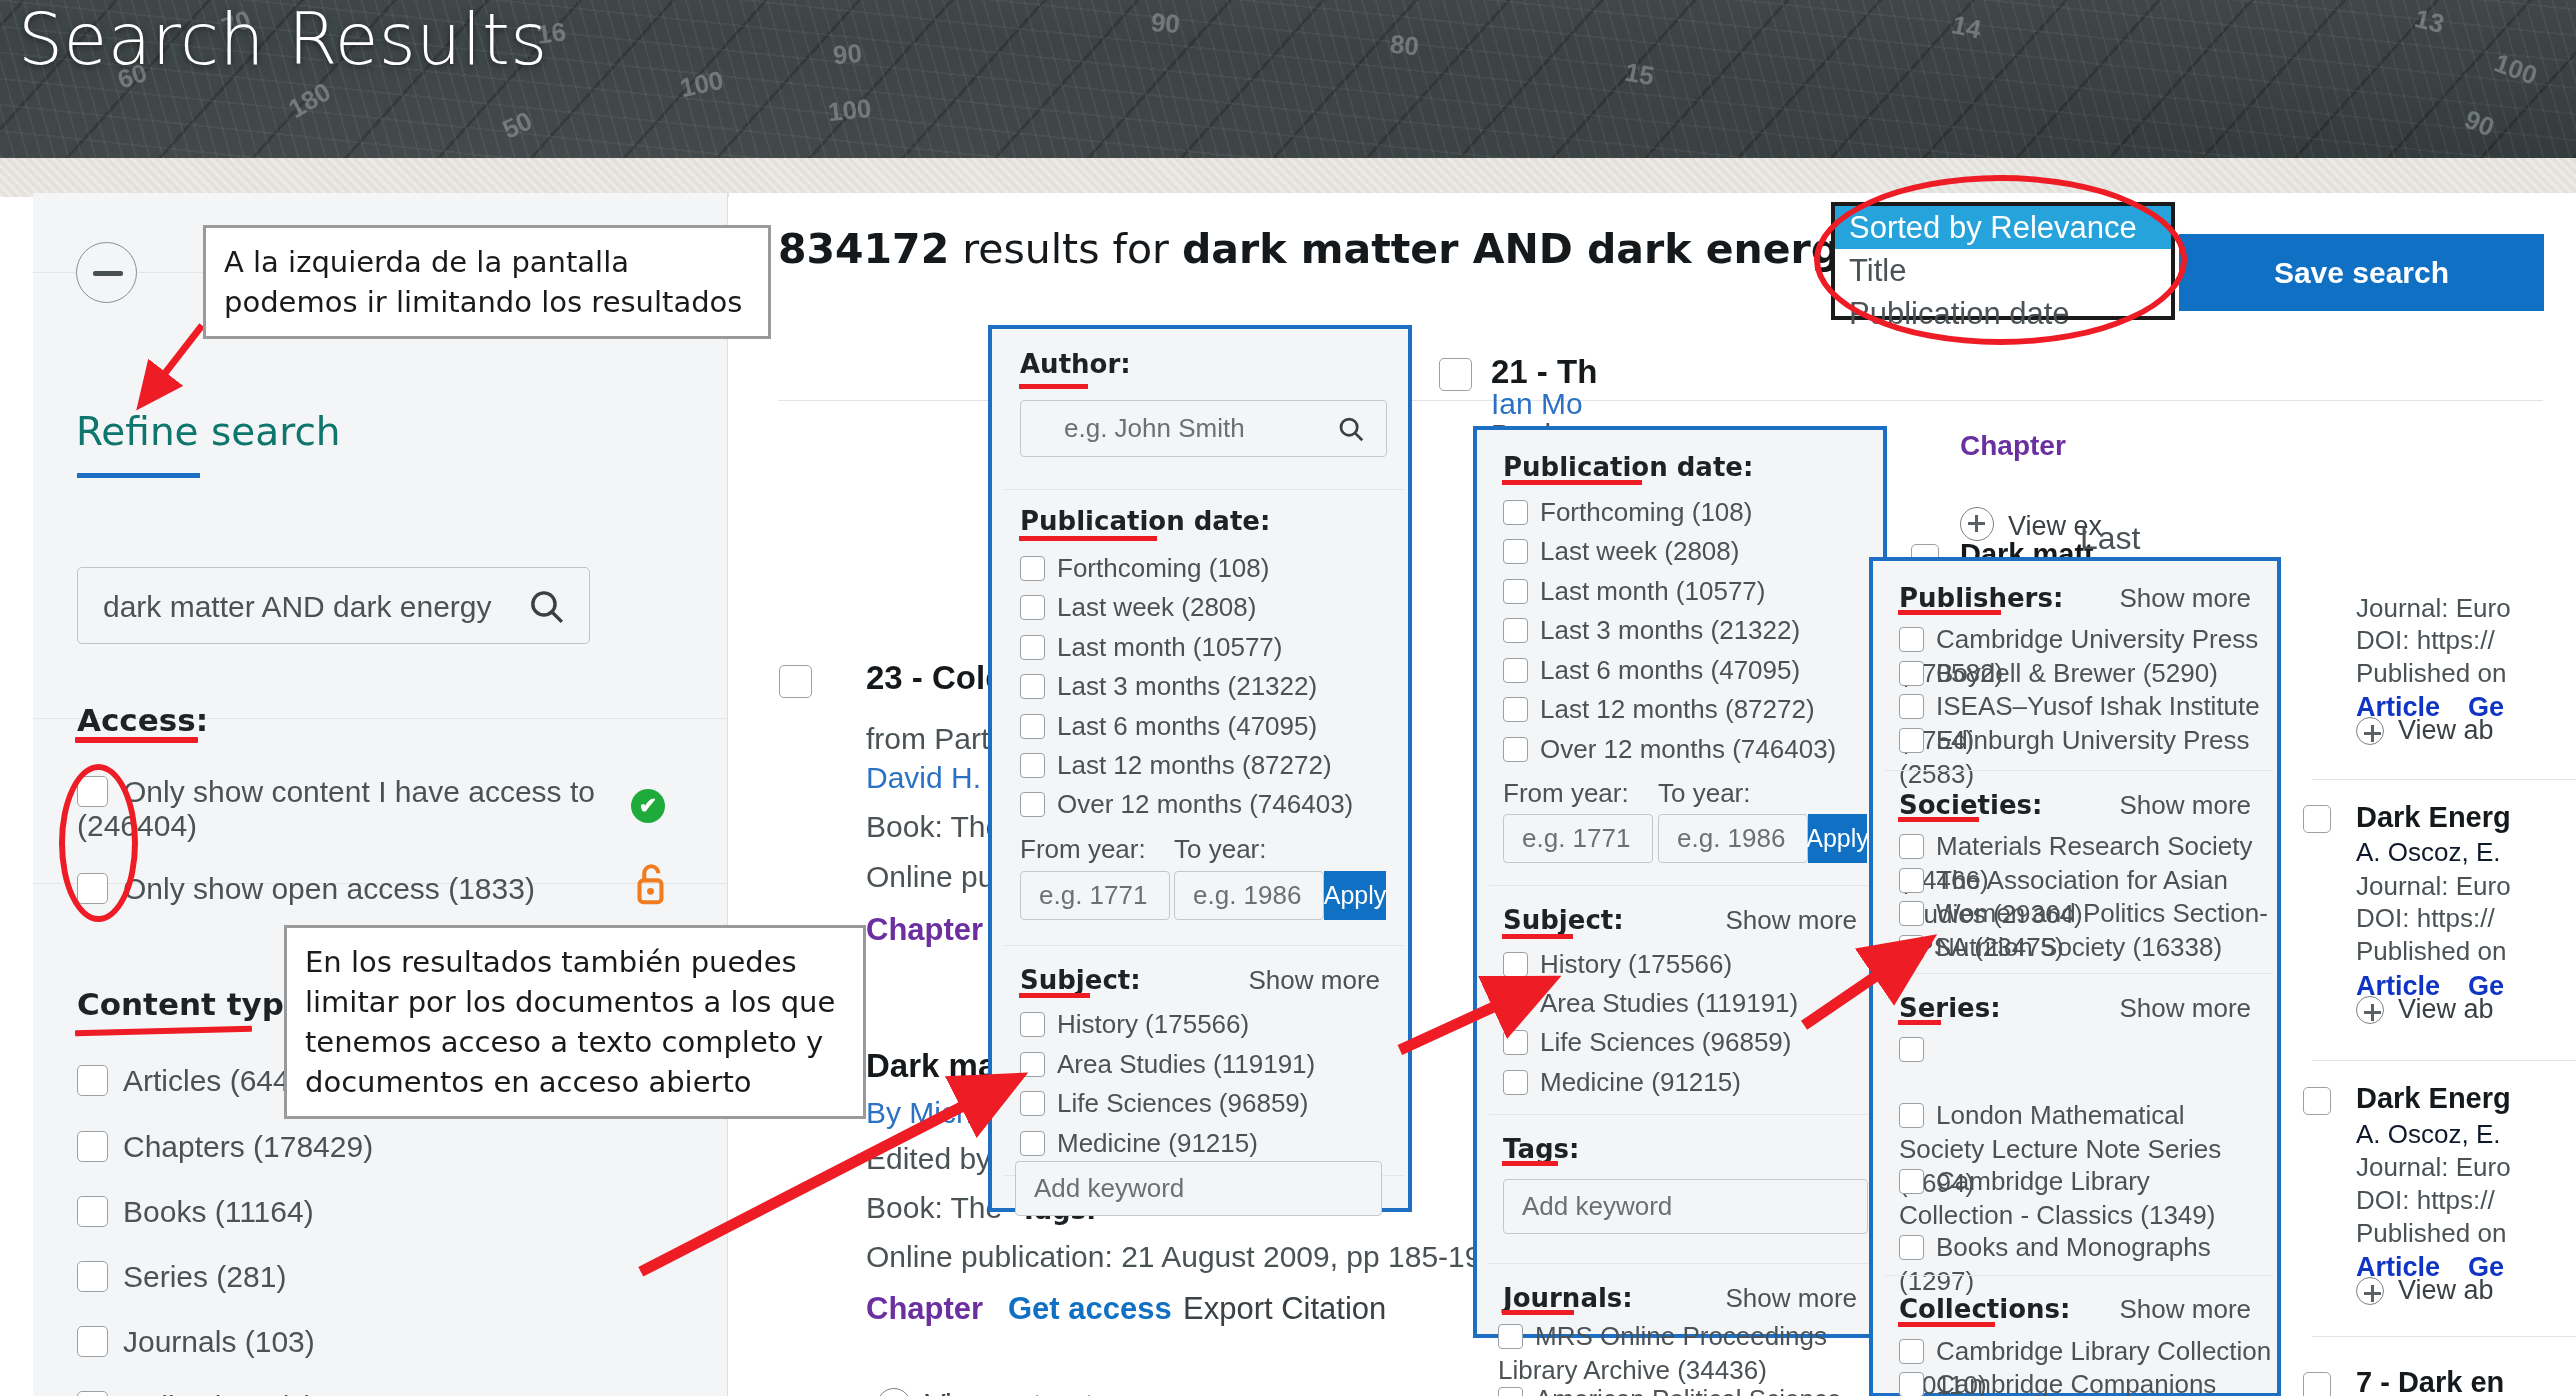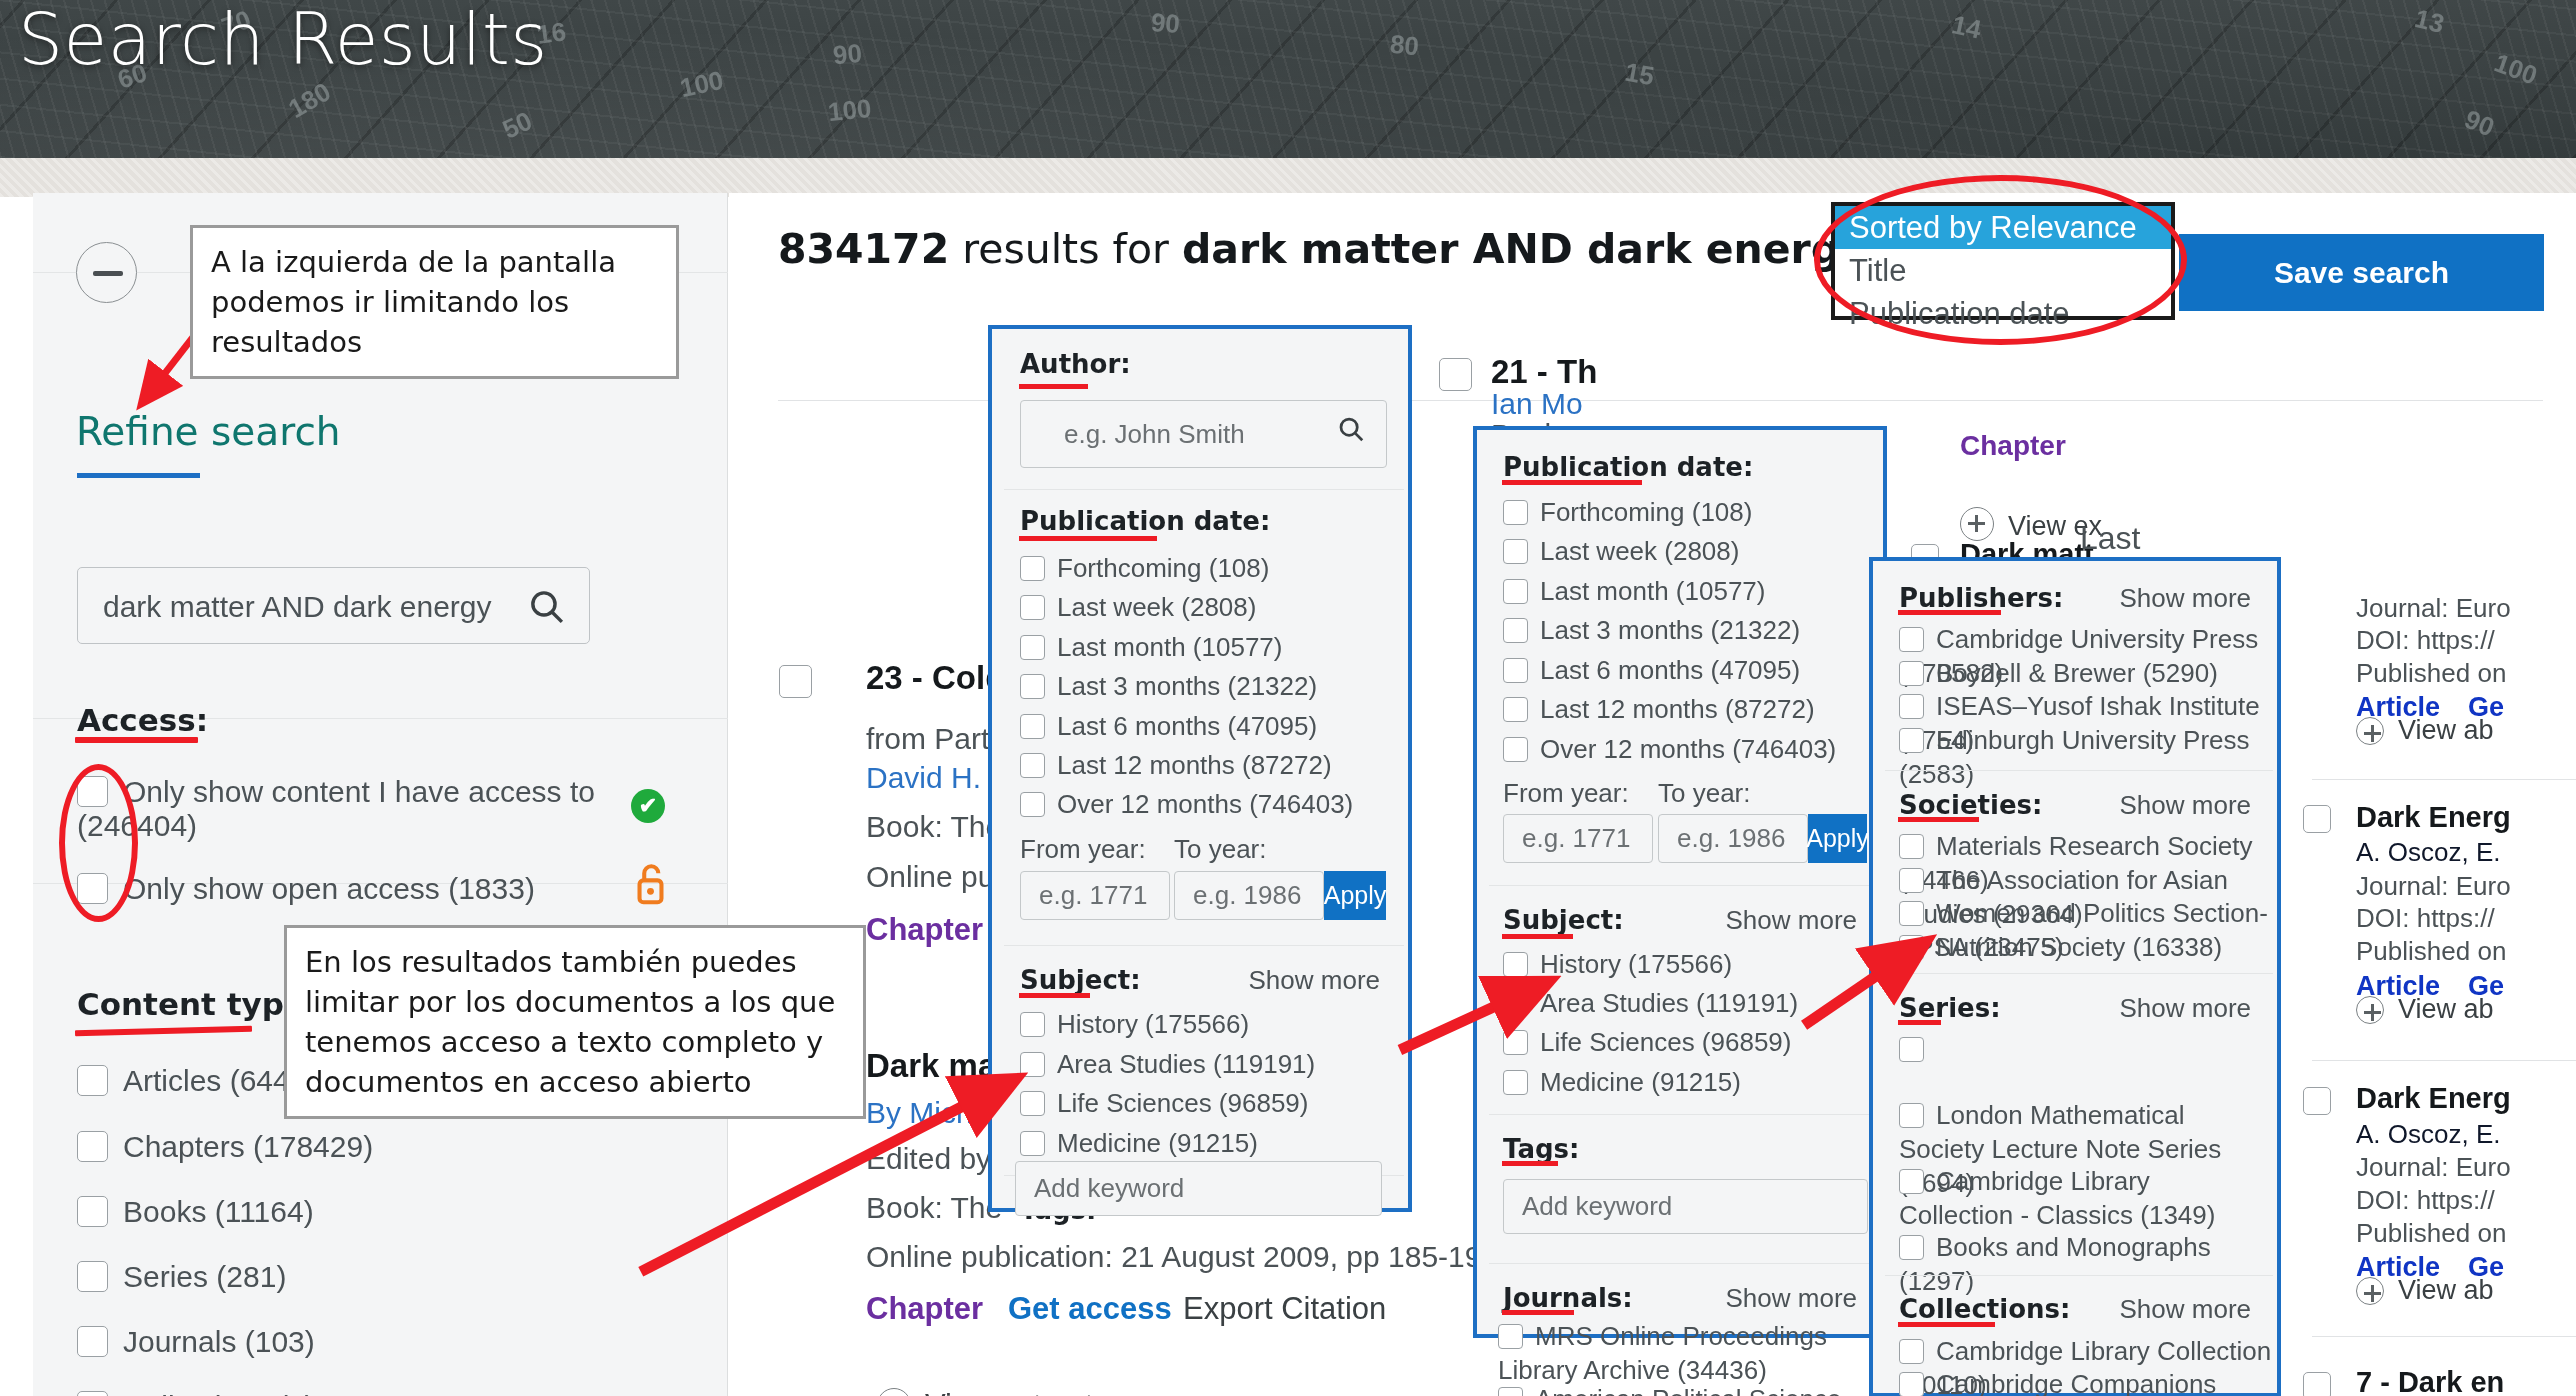--- a/index.html
+++ b/index.html
@@ -355,21 +355,21 @@
   </div>
   <div class="rcol-rule" style="left:2312px; top:1336px; width:264px;"></div>
   <div class="res-cbx" style="left:2303px; top:1372px; width:28px; height:28px;"></div>
   <div class="rcol rcol-title" style="left:2356px; top:1366px;">7 - Dark en</div>
 
   <div class="panel" style="left:988px; top:325px; width:424px; height:887px;">
     <div style="position:absolute; left:28px; top:20px;">
       <span class="p-head">Author:</span>
     </div>
     <div class="p-redul" style="left:27px; top:55px; width:69px;"></div>
-    <div class="p-input" style="position:absolute; left:28px; top:71px; width:367px; height:68px;padding-left:43px;">
+    <div class="p-input" style="position:absolute; left:28px; top:71px; width:367px; height:57px;padding-left:43px;">
       <span>e.g. John Smith</span>
       <span style="position:absolute; right:20px; top:13px;">
         <svg width="30" height="30" viewBox="0 0 24 24" fill="none" stroke="#3a4043" stroke-width="2.2">
           <circle cx="10.5" cy="10.5" r="6.5"></circle>
             <line x1="15.5" y1="15.5" x2="21" y2="21"></line>
         </svg>
       </span>
     </div>
     <div class="p-sep" style="position:absolute; left:12px; top:160px; width:400px;"></div>
 
@@ -486,21 +486,21 @@
     <div class="p-chk" style="position:absolute; left:26px; top:669px; width:365px;"><span class="p-cbx"></span><span>Books and Monographs (1297)</span></div>
 
     <div class="p-sep" style="position:absolute; left:12px; top:714px; width:388px;"></div>
     <div class="p-head" style="position:absolute; left:26px; top:733px;">Collections:</div>
     <div class="p-redul" style="left:25px; top:761px; width:97px;"></div>
     <div class="p-showmore" style="position:absolute; right:26px; top:733px;">Show more</div>
     <div class="p-chk" style="position:absolute; left:26px; top:773px;"><span class="p-cbx"></span><span>Cambridge Library Collection (20110)</span></div>
     <div class="p-chk" style="position:absolute; left:26px; top:806px;"><span class="p-cbx"></span><span>Cambridge Companions (5175)</span></div>
   </div>
 
-  <div class="callout" style="left:190px; top:225px; width:489px;">A la izquierda de la pantalla podemos ir limitando los resultados</div>
+  <div class="callout" style="left:203px; top:225px; width:568px;">A la izquierda de la pantalla podemos ir limitando los resultados</div>
 
   <div class="callout" style="left:284px; top:925px; width:582px;">En los resultados también puedes limitar por los documentos a los que tenemos acceso a texto completo y documentos en acceso abierto</div>
 
   <div class="red-ellipse" style="left:59px; top:764px; width:79px; height:158px;"></div>
 
   <div class="red-ellipse" style="left:1814px; top:175px; width:373px; height:170px;"></div>
 
   <svg class="anno" style="left:0; top:0; width:2576px; height:1397px;" viewBox="0 0 2613 1417" width="2576" height="1397">
     <defs>
       <marker id="ah" markerWidth="7" markerHeight="7" refX="2.6" refY="3.2" orient="auto">

